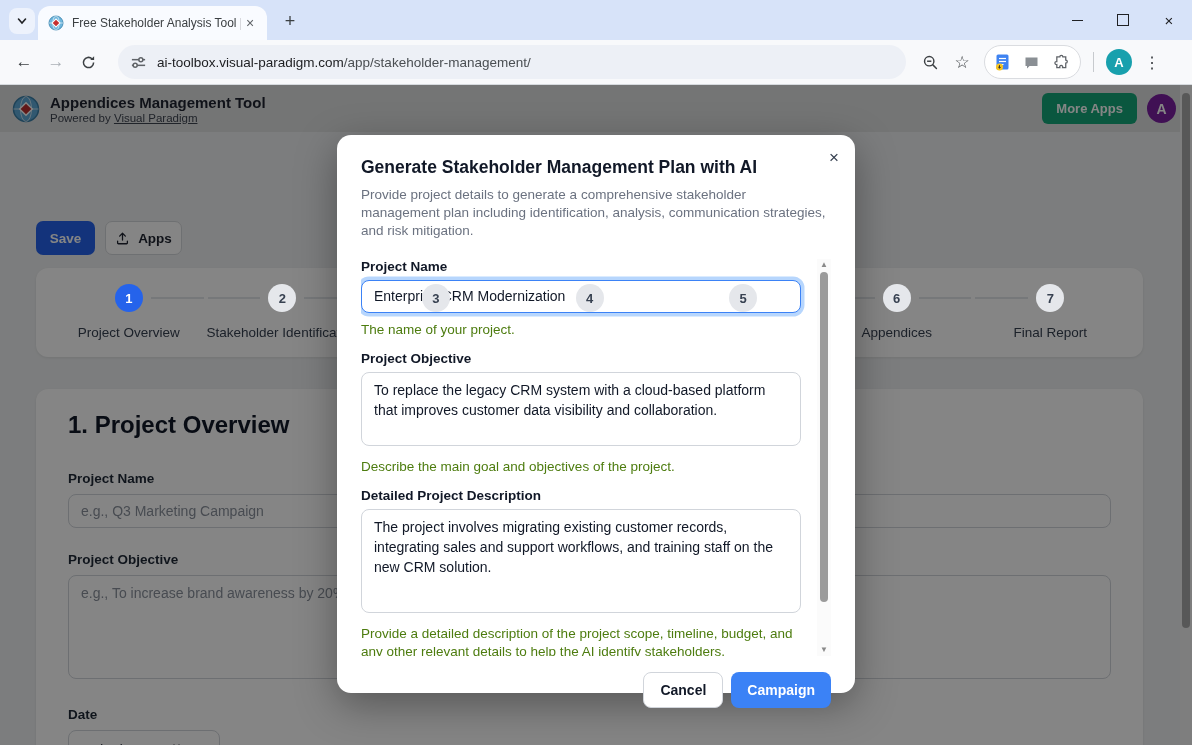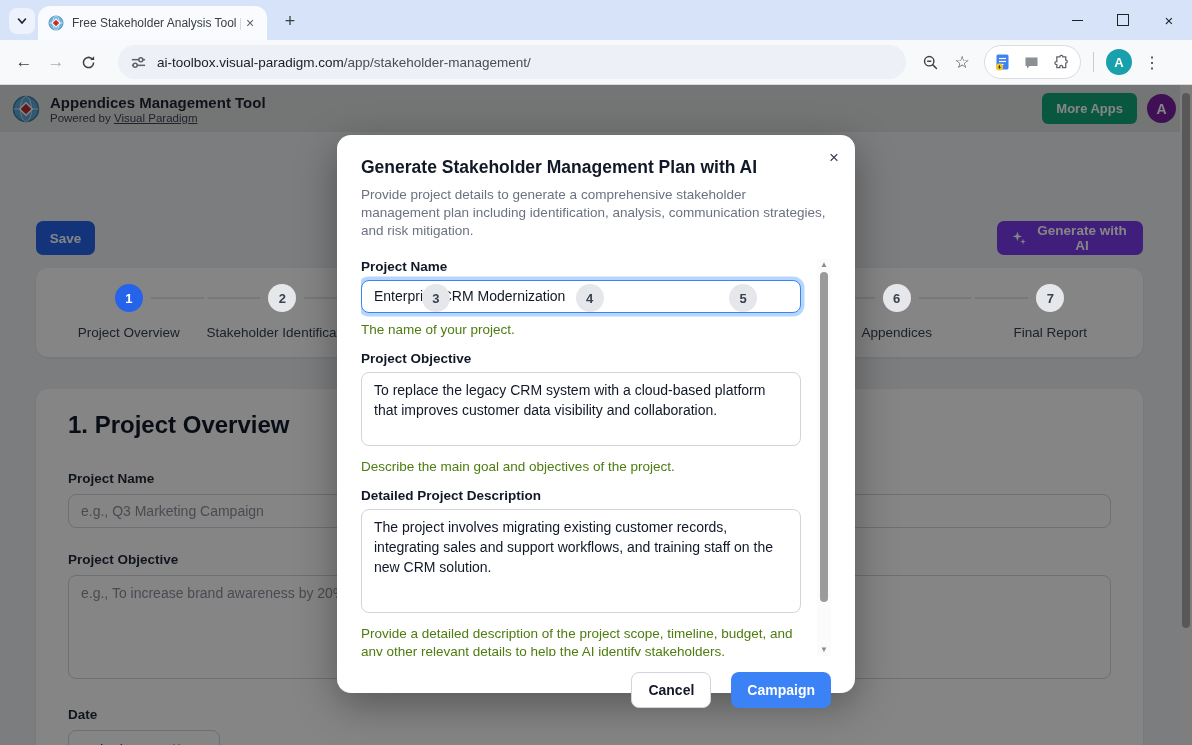--- a/index.html
+++ b/index.html
@@ -39,21 +39,21 @@
   .app-header { position:absolute; top:0; left:0; width:100%; height:47px; background:#dfe0e0; display:flex; align-items:center; padding:0 12px; }
   .app-titles { margin-left:10px; }
   .app-title { font-size:15px; font-weight:bold; color:#1f2430; }
   .app-sub { font-size:11.5px; color:#3f4652; margin-top:1px; }
   .app-sub a { color:#3f4652; }
   .header-right { margin-left:auto; display:flex; align-items:center; gap:10px; }
   .more-apps { background:#15a879; color:#fff; border:none; font-size:13px; font-weight:bold; padding:8px 14px; border-radius:6px; font-family:inherit; }
   .avatar-app { width:29px; height:29px; border-radius:50%; background:#7b1fa2; color:#fff; font-weight:bold; font-size:14px; display:flex; align-items:center; justify-content:center; margin-right:4px; }
 
   
-  .actions { position:absolute; top:136px; left:36px; width:1107px; display:flex; justify-content:space-between; gap:10px; }
+  .actions { position:absolute; top:136px; left:36px; width:1107px; display:flex; justify-content:flex-start; gap:10px; }
   .btn { font-family:inherit; font-size:13.5px; font-weight:bold; border-radius:7px; height:34px; display:flex; align-items:center; justify-content:center; padding:0 14px; border:none; gap:8px; }
   .btn-save { background:#2563eb; color:#fff; width:59px; }
   .btn-load { background:#fff; color:#1f2430; border:1px solid #d4d7db; width:77px; }
   .btn-genai { background:#7c3aed; color:#fff; width:146px; }
 
   
   .stepper-card { position:absolute; top:183px; left:36px; width:1107px; height:89px; background:#fff; border-radius:12px; box-shadow:0 1px 3px rgba(0,0,0,.08); display:flex; padding:16px 16px 0; }
   .step { flex:1; position:relative; display:flex; flex-direction:column; align-items:center; }
   .step::before, .step::after { content:''; position:absolute; top:13px; height:2px; background:#e3e6ea; width:calc(50% - 24px); }
   .step::before { left:2px; } .step::after { right:2px; }
@@ -85,21 +85,21 @@
   .modal-body { position:relative; margin-top:18px; height:397px; overflow:hidden; padding-right:30px; }
   .m-label { font-size:13.5px; font-weight:bold; color:#111827; margin-bottom:6px; }
   .m-input { width:100%; height:33px; border:1px solid #3b82f6; border-radius:8px; padding:0 12px; font-size:14px; font-family:inherit; color:#111827; outline:none; box-shadow:0 0 0 3.5px rgba(96,165,250,.45); margin-bottom:8px; }
   .m-help { font-size:13.5px; color:#4d7c0f; margin-bottom:12px; line-height:1.35; }
   .m-ta { width:100%; border:1px solid #d1d5db; border-radius:8px; padding:8px 12px; font-size:14px; line-height:1.42; font-family:inherit; color:#111827; resize:none; margin-bottom:8px; background:#fff; }
   .ta-sm { height:74px; } .ta-lg { height:104px; }
   .m-scrollbar { position:absolute; top:0; right:0; width:14px; height:100%; background:#fbfbfb; display:flex; flex-direction:column; align-items:center; }
   .m-arrow { font-size:8px; color:#8a8a8a; height:12px; line-height:12px; }
   .m-arrow.down { position:absolute; bottom:0; }
   .m-thumb { position:absolute; top:13px; left:3px; width:8px; height:330px; border-radius:4px; background:#9b9b9b; }
-  .modal-footer { display:flex; justify-content:flex-end; gap:20px; margin-top:16px; }
+  .modal-footer { display:flex; justify-content:flex-end; gap:8px; margin-top:16px; }
   .btn-cancel { font-family:inherit; background:#fff; border:1px solid #d1d5db; border-radius:8px; height:36px; padding:0 16px; font-size:14px; font-weight:bold; color:#111827; }
   .btn-generate { font-family:inherit; background:#3b82f6; border:none; border-radius:8px; height:36px; padding:0 16px; font-size:14px; font-weight:bold; color:#fff; }
 
   .icon { display:inline-flex; align-items:center; justify-content:center; }
 </style>
 </head>
 <body>
 
 <div class="screen">
 
@@ -219,29 +219,20 @@
       <button class="btn btn-save">Save</button>
       <button class="btn btn-load">
         <span class="icon">
           <svg width="15" height="15" viewBox="0 0 20 20">
               <path d="M10 3v9M10 3L6.2 6.8M10 3l3.8 3.8" fill="none" stroke="#1f2430" stroke-width="1.7" stroke-linecap="round"></path>
               <path d="M3.5 13.5V16a1 1 0 0 0 1 1h11a1 1 0 0 0 1-1v-2.5" fill="none" stroke="#1f2430" stroke-width="1.7" stroke-linecap="round"></path>
             </svg>
         </span>
         <span>Apps</span>
       </button>
-      <button class="btn btn-genai">
-        <span class="icon">
-          <svg width="16" height="16" viewBox="0 0 20 20">
-              <path d="M8 2l1.5 4.5L14 8l-4.5 1.5L8 14l-1.5-4.5L2 8l4.5-1.5z" fill="#fff"></path>
-              <path d="M15 11l.9 2.6L18.5 14.5l-2.6.9L15 18l-.9-2.6-2.6-.9 2.6-.9z" fill="#fff"></path>
-            </svg>
-        </span>
-        <span>Generate with AI</span>
-      </button>
     </div>
 
     <div class="stepper-card">
       <div class="step active">
         <div class="step-circle">1</div>
         <div class="step-label">Project Overview</div>
       </div>
       <div class="step">
         <div class="step-circle">2</div>
         <div class="step-label">Stakeholder Identification</div>

